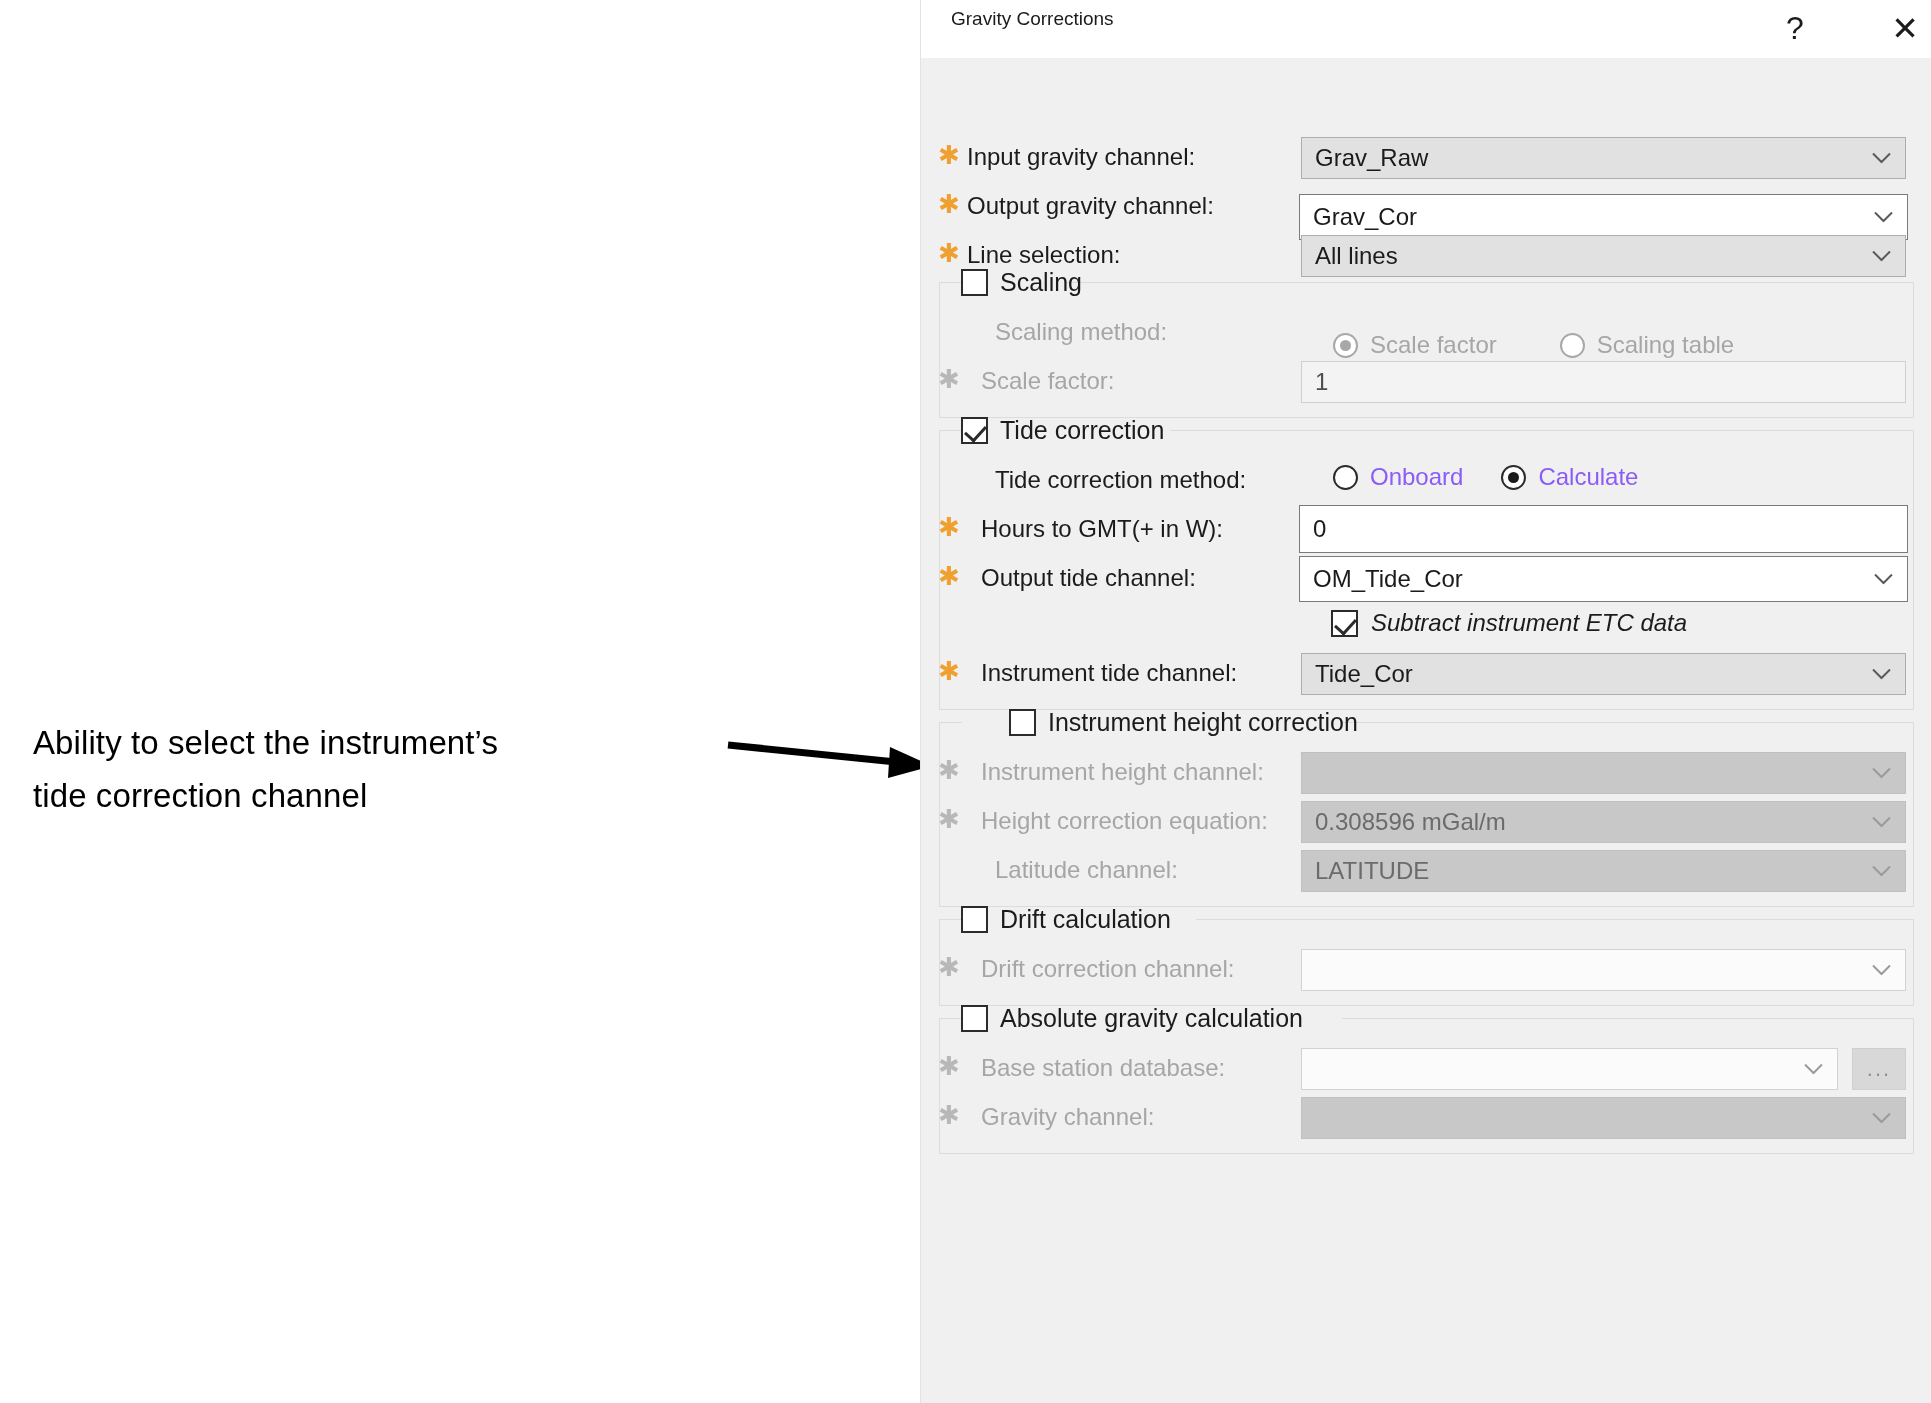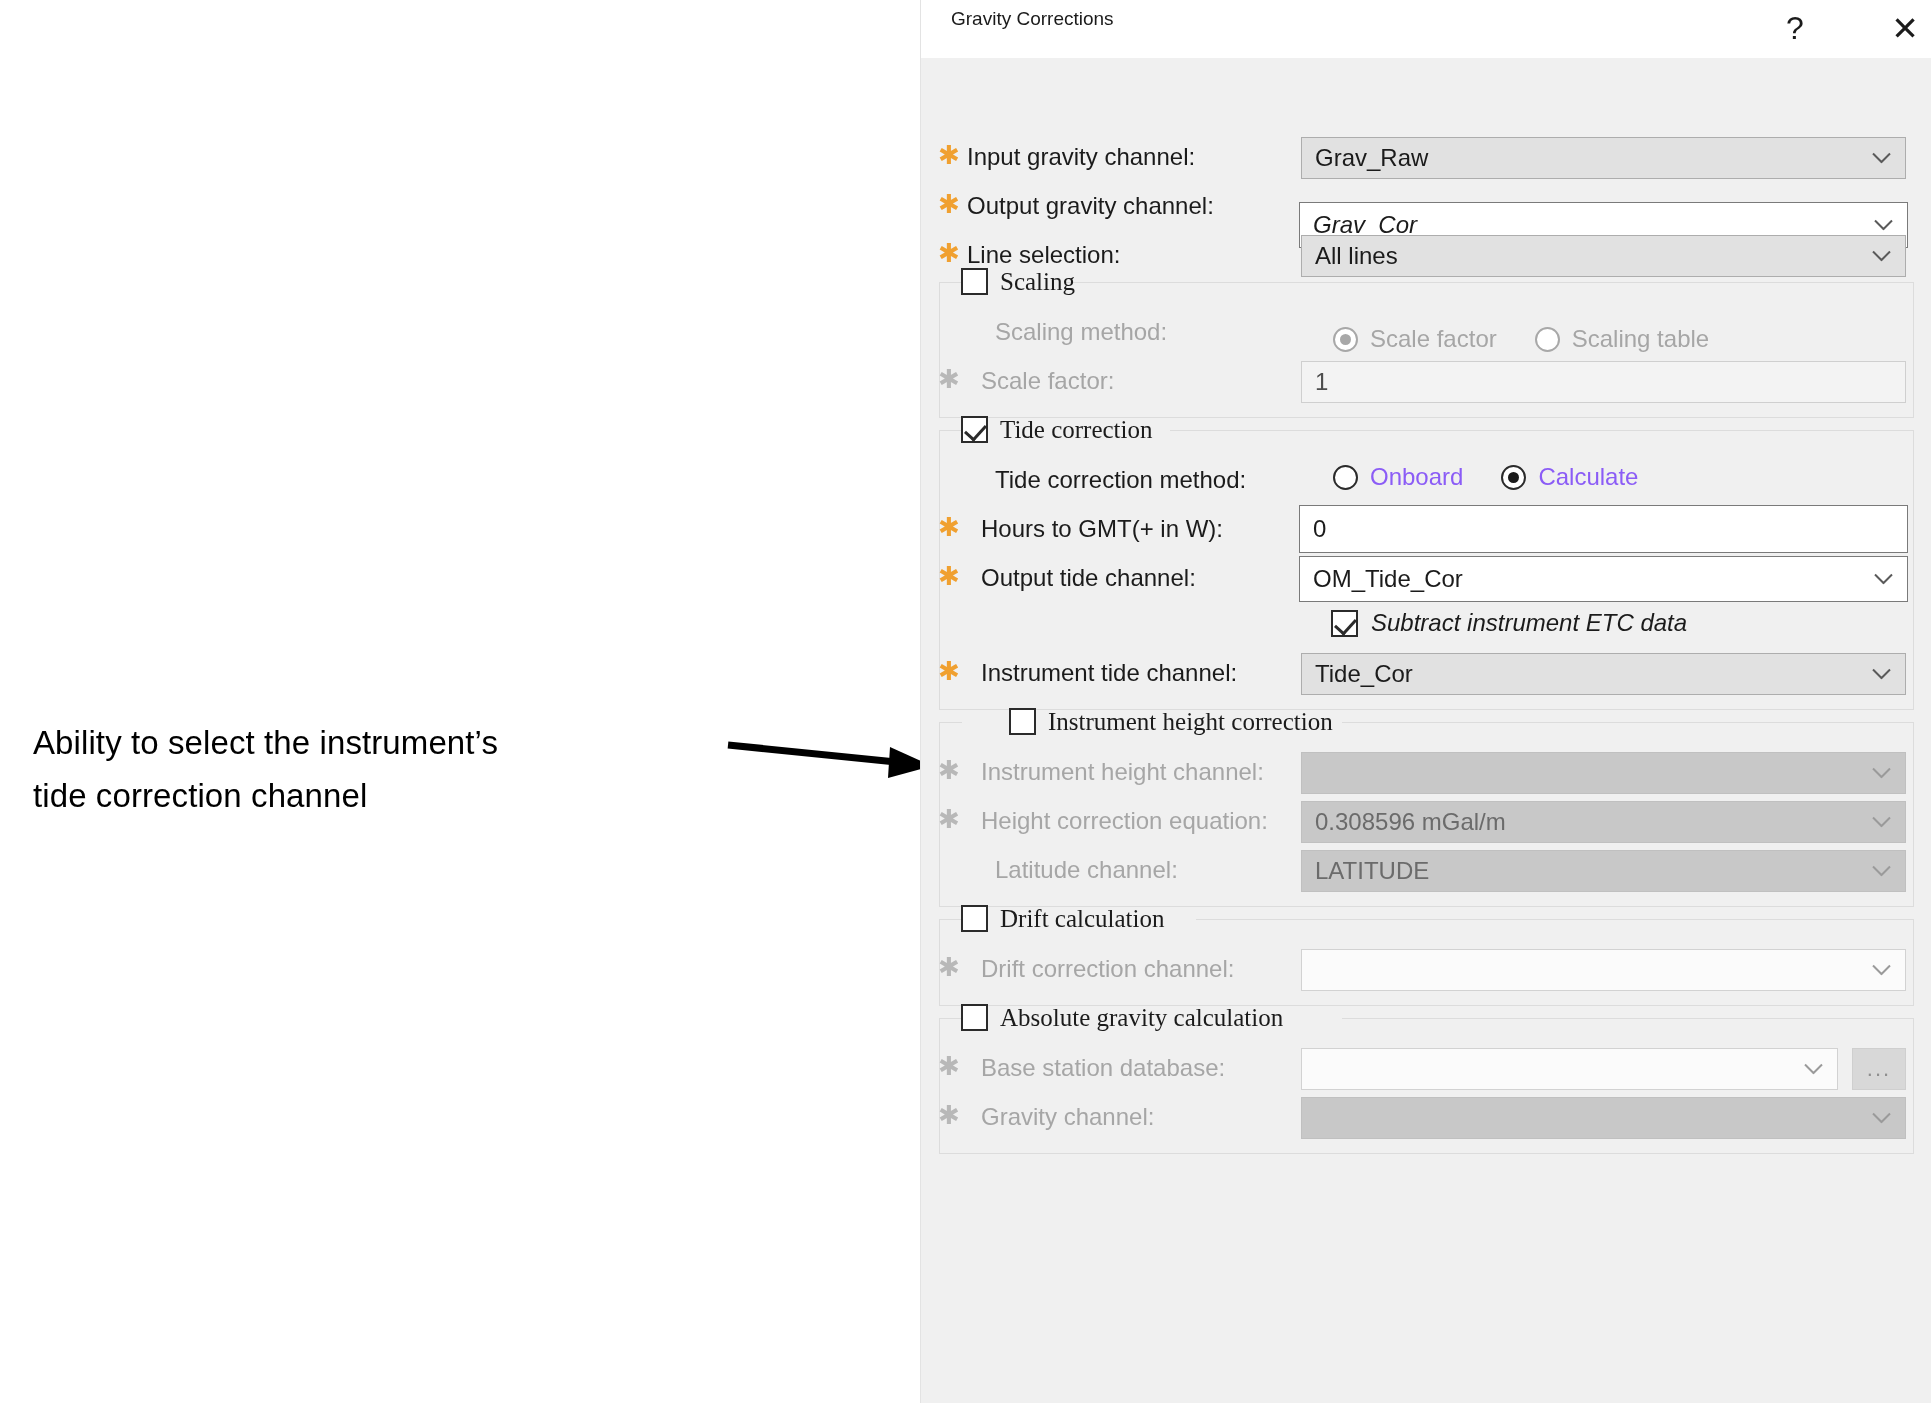--- a/index.html
+++ b/index.html
@@ -105,23 +105,22 @@
     border-top:none;
   }
   .group .gtop-l{
     position:absolute;top:0;left:0;height:1px;width:22px;background:#dcdcdc;
   }
   .group .gtop-r{
     position:absolute;top:0;right:0;height:1px;background:#dcdcdc;
   }
   .gcheck{
     position:absolute;
-    display:flex;align-items:flex-start;
+    display:flex;align-items:center;
     white-space:nowrap;
-    font-family:Liberation Serif, serif;
   }
   .cbox{
     width:27px;height:27px;box-sizing:border-box;
     background:#ffffff;border:2px solid #2b2b2b;
     position:relative;flex:none;
   }
   .cbox.checked::after{
     content:"";position:absolute;
     left:6px;top:2px;width:10px;height:17px;
     border:solid #2b2b2b;border-width:0 3px 3px 0;
@@ -191,21 +190,21 @@
           <span class="chev">
             <svg viewBox="0 0 19 11">
               <path d="M1 1 L9.5 9.5 L18 1" fill="none" stroke="#5a5a5a" stroke-width="2"></path>
             </svg>
           </span>
         </div>
       </div>
       <div class="row" style="position: absolute; left: 0px; top: 124px; width: 100%;">
         <span class="ast">✱</span>
         <span class="lbl ind0">Output gravity channel:</span>
-        <div class="ctl combo-focus" style="left:378px;top:20px;width:609px;height:46px;font-style:italic;">
+        <div class="ctl combo-focus" style="left:378px;top:12px;width:609px;height:46px;">
           <span class="val">Grav_Cor</span>
           <span class="chev">
             <svg viewBox="0 0 19 11">
               <path d="M1 1 L9.5 9.5 L18 1" fill="none" stroke="#5a5a5a" stroke-width="2"></path>
             </svg>
           </span>
         </div>
       </div>
       <div class="row" style="position: absolute; left: 0px; top: 173px; width: 100%;">
         <span class="ast">✱</span>
@@ -222,21 +221,21 @@
       <div class="group" style="left: 18px; top: 224px; width: 975px; height: 136px;">
         <span class="gtop-l"></span>
         <span class="gtop-r" style="width:848.6px;"></span>
       </div>
       <div class="gcheck" style="left: 40px; top: 210px;">
         <span class="cbox"></span>
         <span class="gtitle">Scaling</span>
       </div>
       <div class="row" style="position: absolute; left: 0px; top: 250px; width: 100%;">
         <span class="lbl ind2 dis">Scaling method:</span>
-        <div class="radio-grp" style="left:412px;top:17px;">
+        <div class="radio-grp" style="left:412px;top:23px;gap:25px;">
           <span class="radio">
             <span class="rdot sel dis"></span>
             <span class="rlabel dis">Scale factor</span>
           </span>
           <span class="radio">
             <span class="rdot dis"></span>
             <span class="rlabel dis">Scaling table</span>
           </span>
         </div>
       </div>

